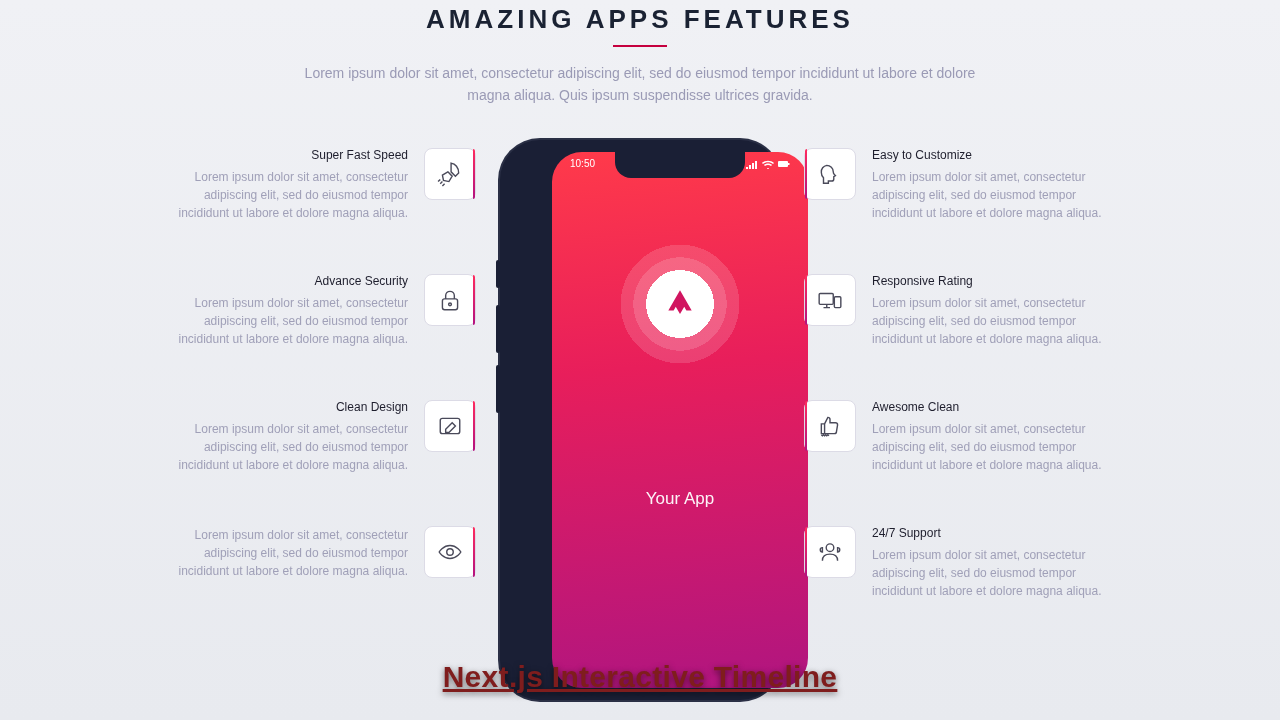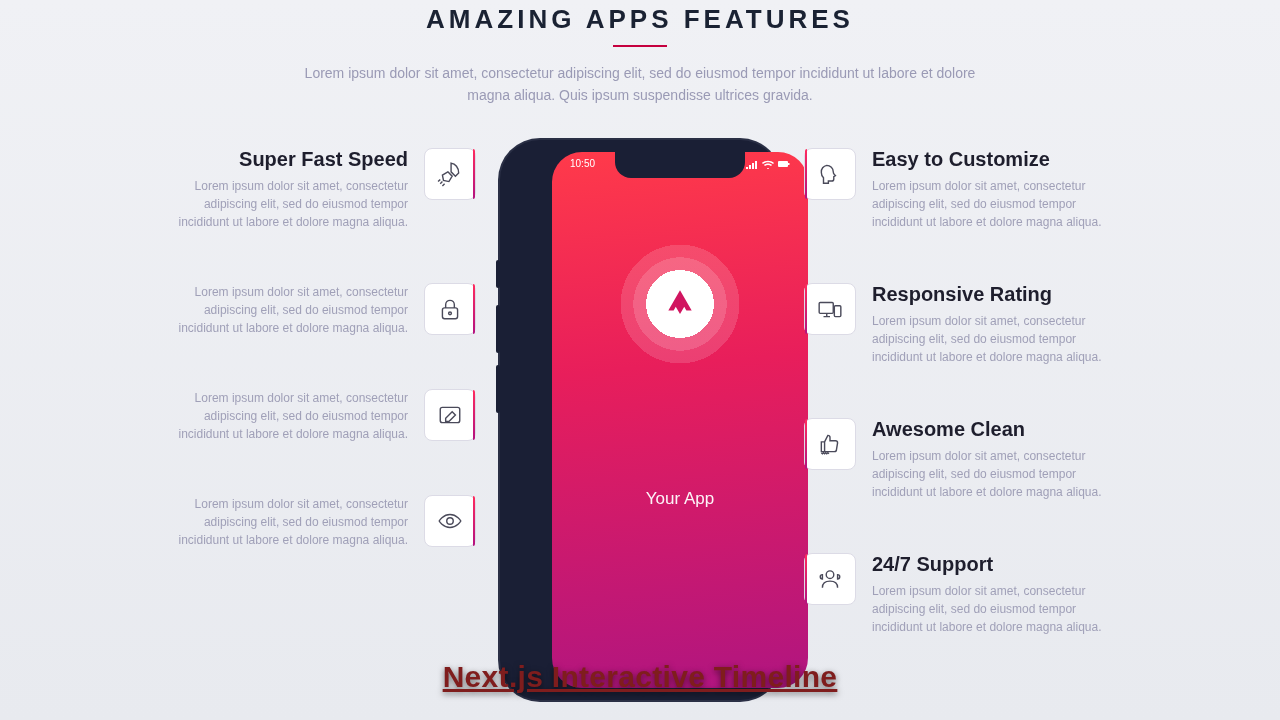--- a/index.html
+++ b/index.html
@@ -25,21 +25,21 @@
   display:flex; align-items:center; justify-content:center; background:#fff;
   position:relative;
 }
 .iconbox::before {
   content:''; position:absolute; left:0; top:0; width:2px; height:100%;
   background:linear-gradient(180deg,#ff2b5e,#b31280); border-radius:8px 0 0 8px;
 }
 .col.left .iconbox::before { left:auto; right:0; border-radius:0 8px 8px 0; }
 .iconbox svg { width:26px; height:26px; stroke:#4a4a5a; stroke-width:1.3; fill:none; }
 .txt { flex:1; }
-.ftitle { font-size:20px; font-weight:700; color:#1e1e2d; margin-bottom:6px; }
+.ftitle { font-size:12px; font-weight:400; color:#1e1e2d; margin-bottom:6px; }
 .fdesc { font-size:12px; color:#a0a0b8; line-height:1.5; }
 .phone-wrap { width:292px; display:flex; justify-content:center; margin-top:-8px; }
 .phone {
   width:280px; height:560px; background:#1a1f35; border-radius:40px;
   padding:12px 12px; position:relative; box-shadow:0 0 0 2px #2a2f45;
 }
 .phone .btn-side { position:absolute; background:#1a1f35; border-radius:3px; }
 .phone .b1 { left:-4px; top:120px; width:4px; height:28px; }
 .phone .b2 { left:-4px; top:165px; width:4px; height:48px; }
 .phone .b3 { left:-4px; top:225px; width:4px; height:48px; }
@@ -138,30 +138,32 @@
             <div class="fdesc">Lorem ipsum dolor sit amet, consectetur adipiscing elit, sed do eiusmod tempor incididunt ut labore et dolore magna aliqua.</div>
           </div>
       </div>
       <div class="feat">
         <div class="iconbox">
             <svg viewBox="0 0 24 24">
               <use href="#lock-icon"></use>
             </svg>
           </div>
         <div class="txt">
+            <div class="ftitle">Advance Security</div>
             <div class="fdesc">Lorem ipsum dolor sit amet, consectetur adipiscing elit, sed do eiusmod tempor incididunt ut labore et dolore magna aliqua.</div>
           </div>
       </div>
       <div class="feat">
         <div class="iconbox">
             <svg viewBox="0 0 24 24">
               <use href="#pencil-icon"></use>
             </svg>
           </div>
         <div class="txt">
+            <div class="ftitle">Clean Design</div>
             <div class="fdesc">Lorem ipsum dolor sit amet, consectetur adipiscing elit, sed do eiusmod tempor incididunt ut labore et dolore magna aliqua.</div>
           </div>
       </div>
       <div class="feat">
         <div class="iconbox">
             <svg viewBox="0 0 24 24">
               <use href="#eye-icon"></use>
             </svg>
           </div>
         <div class="txt">

